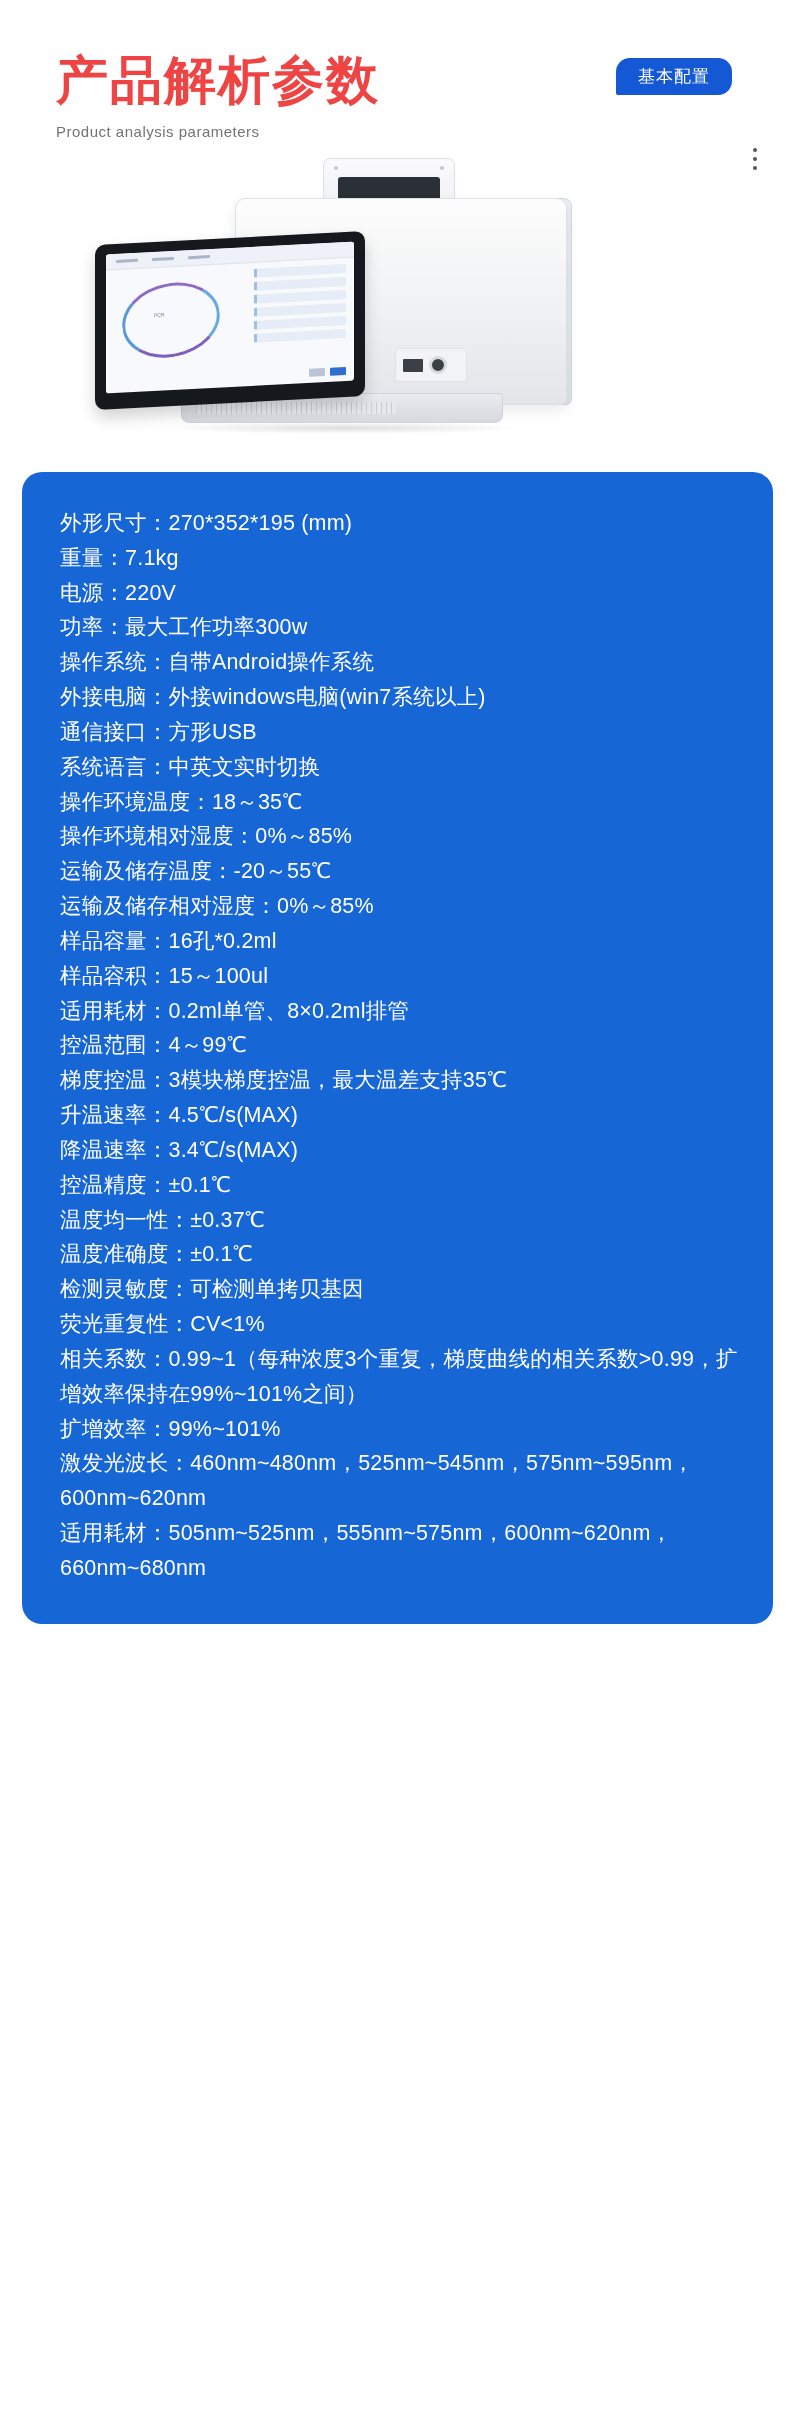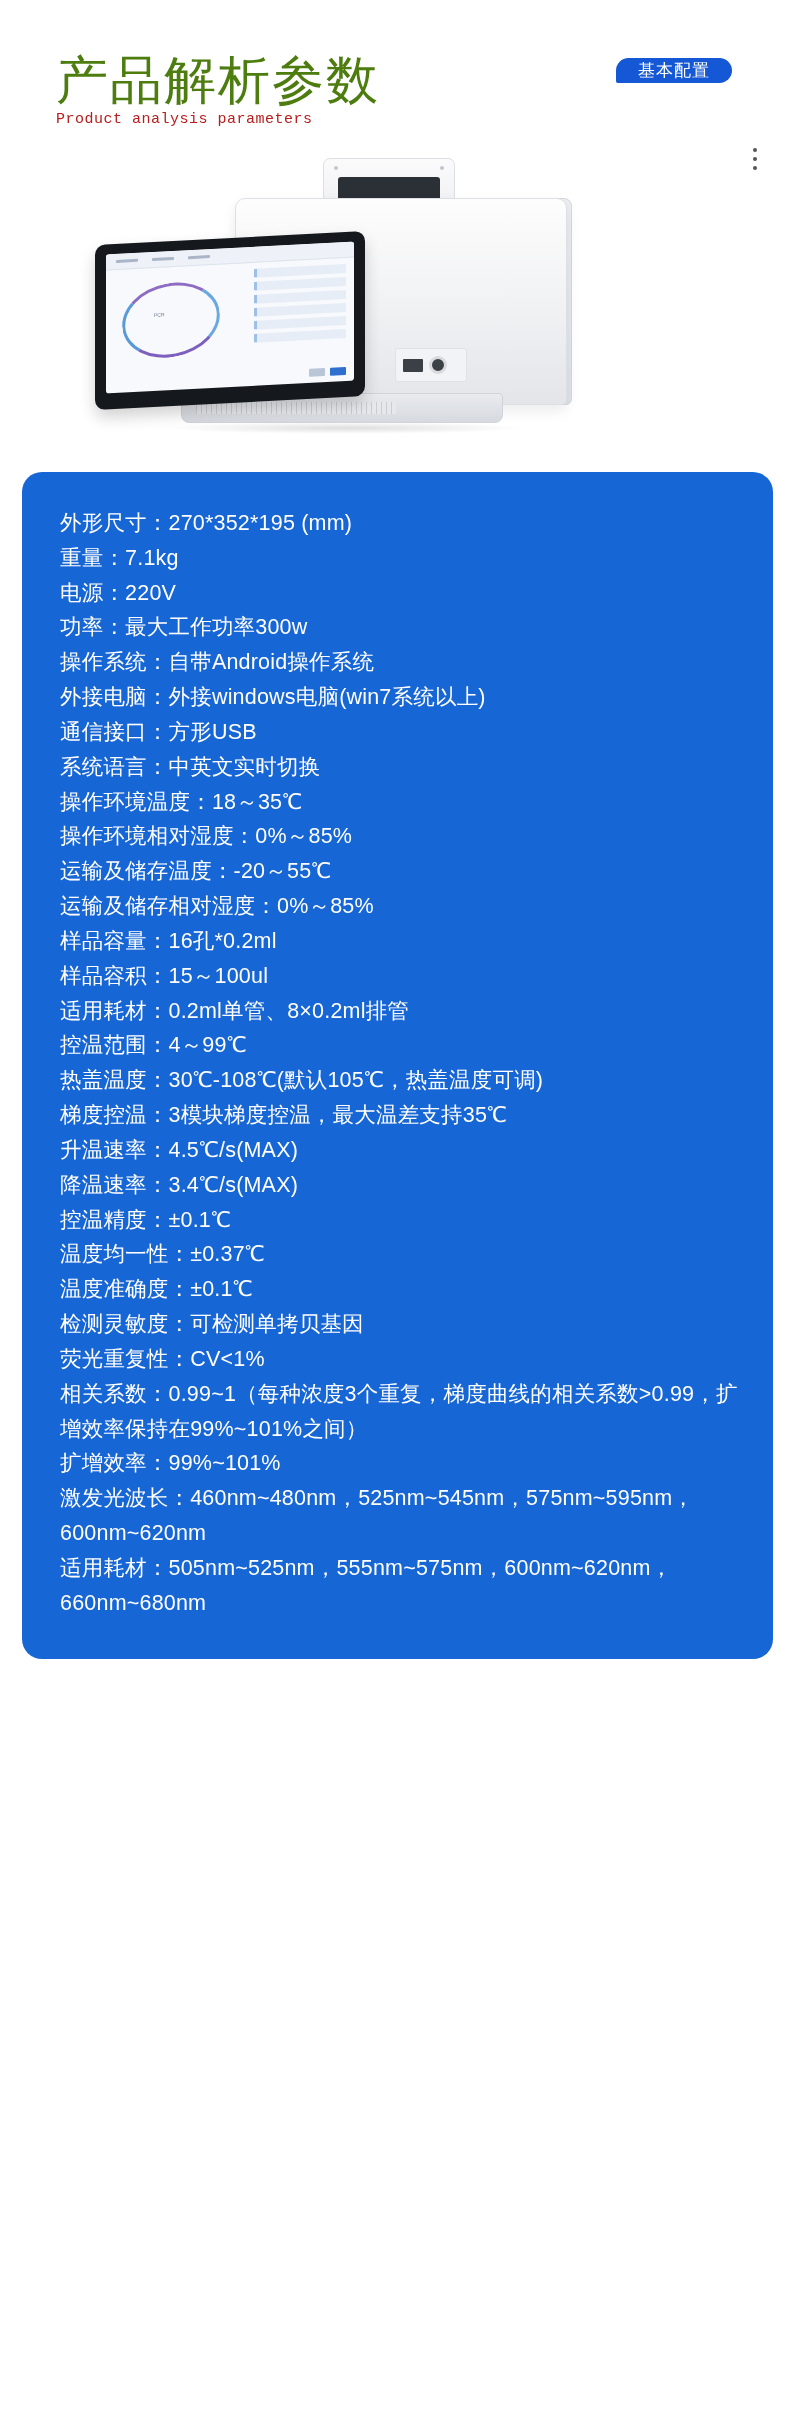--- a/index.html
+++ b/index.html
@@ -23,43 +23,43 @@
 
   
   .header {
     position: relative;
     padding: 52px 40px 0 56px;
     height: 140px;
     box-sizing: border-box;
   }
   .title-cn {
     font-family: "Liberation Serif", serif;
-    font-weight: normal;
+    font-weight: bold;
     font-size: 52px;
     line-height: 1.1;
-    color: #4d7c0f;
+    color: #ef4444;
     letter-spacing: 2px;
     margin: 0;
     padding: 0;
   }
   .title-en {
-    font-family: Liberation Mono, monospace;
+    font-family: Liberation Sans, sans-serif;
     font-size: 15px;
-    color: #b91c1c;
-    margin-top: 2px;
+    color: #737373;
+    margin-top: 14px;
     letter-spacing: 0.5px;
   }
   .badge {
     position: absolute;
     right: 68px;
     top: 58px;
     background: #1558d6;
     color: #ffffff;
     font-size: 17px;
-    padding: 1px 22px;
+    padding: 7px 22px;
     border-radius: 14px 14px 14px 2px;
     letter-spacing: 1px;
     white-space: nowrap;
   }
   .kebab {
     position: absolute;
     right: 42px;
     top: 148px;
     width: 6px;
     display: flex;
@@ -391,21 +391,20 @@
     <div class="spec-item">通信接口：方形USB</div>
     <div class="spec-item">系统语言：中英文实时切换</div>
     <div class="spec-item">操作环境温度：18～35℃</div>
     <div class="spec-item">操作环境相对湿度：0%～85%</div>
     <div class="spec-item">运输及储存温度：-20～55℃</div>
     <div class="spec-item">运输及储存相对湿度：0%～85%</div>
     <div class="spec-item">样品容量：16孔*0.2ml</div>
     <div class="spec-item">样品容积：15～100ul</div>
     <div class="spec-item">适用耗材：0.2ml单管、8×0.2ml排管</div>
     <div class="spec-item">控温范围：4～99℃</div>
-    <div class="spec-item">热盖温度：30℃-108℃(默认105℃，热盖温度可调)</div>
     <div class="spec-item">梯度控温：3模块梯度控温，最大温差支持35℃</div>
     <div class="spec-item">升温速率：4.5℃/s(MAX)</div>
     <div class="spec-item">降温速率：3.4℃/s(MAX)</div>
     <div class="spec-item">控温精度：±0.1℃</div>
     <div class="spec-item">温度均一性：±0.37℃</div>
     <div class="spec-item">温度准确度：±0.1℃</div>
     <div class="spec-item">检测灵敏度：可检测单拷贝基因</div>
     <div class="spec-item">荧光重复性：CV&lt;1%</div>
     <div class="spec-item">相关系数：0.99~1（每种浓度3个重复，梯度曲线的相关系数&gt;0.99，扩增效率保持在99%~101%之间）</div>
     <div class="spec-item">扩增效率：99%~101%</div>

